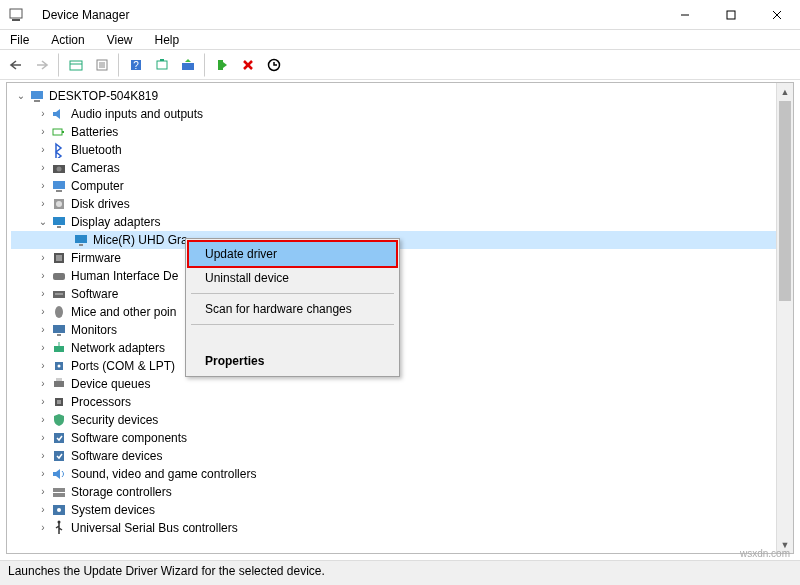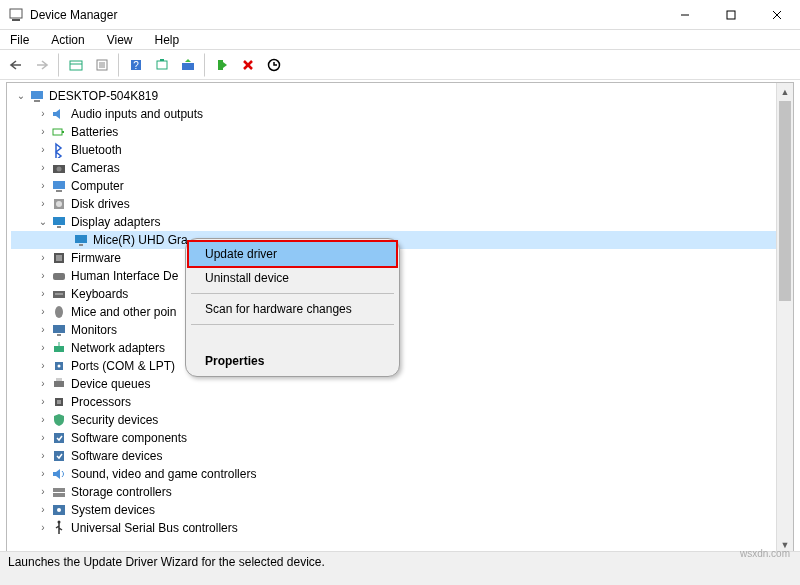--- a/index.html
+++ b/index.html
@@ -13,20 +13,21 @@
     height: 585px;
     overflow: hidden;
     position: relative;
   }
   .titlebar {
     display: flex;
     align-items: center;
     height: 30px;
     border-bottom: 1px solid #ddd;
     padding-left: 8px;
+    gap: 12px;
   }
   .titlebar .icon { width: 16px; height: 16px; margin-right: 6px; display:inline-flex; align-items:center; justify-content:center;}
   .titlebar .title { flex: 1; font-size: 12px; }
   .winbtns { display: flex; }
   .winbtn { width: 46px; height: 30px; display:flex; align-items:center; justify-content:center; }
   .menubar {
     display: flex;
     height: 20px;
     align-items: center;
     padding: 0 4px;
@@ -98,21 +99,21 @@
     margin: -2px;
     padding: 5px 20px 5px 16px;
     position: relative;
     z-index: 2;
   }
   .ctxitem.bold { font-weight: bold; margin-top: 24px; }
   .ctxsep { height:1px; background:#c0c0c0; margin:3px 2px; }
   .statusbar {
     position: absolute;
     left: 0; right: 0; bottom: 0;
-    height: 34px;
+    height: 25px;
     padding: 3px 8px;
     font-size: 12px;
     background: #f0f0f0;
     border-top: 1px solid #ddd;
   }
   .watermark {
     position: absolute;
     right: 10px; bottom: 26px;
     font-size: 10px; color: #aaa;
   }
@@ -338,21 +339,21 @@
         <span>Human Interface De</span>
       </div>
       <div class="node">
         <span class="expander">›</span>
         <span class="nicon">
           <svg width="16" height="16" viewBox="0 0 16 16">
             <rect x="2" y="5" width="12" height="7" fill="#666"></rect>
             <line x1="4" y1="8" x2="12" y2="8" stroke="#ccc"></line>
           </svg>
         </span>
-        <span>Keyboards</span>
+        <span>Software</span>
       </div>
       <div class="node">
         <span class="expander">›</span>
         <span class="nicon">
           <svg width="16" height="16" viewBox="0 0 16 16">
             <ellipse cx="8" cy="8" rx="4" ry="6" fill="#888"></ellipse>
           </svg>
         </span>
         <span>Mice and other poin</span>
       </div>
@@ -470,21 +471,21 @@
         <span class="nicon">
           <svg width="16" height="16" viewBox="0 0 16 16">
             <path d="M8 2v12M8 6l-3 2M8 8l3 2" fill="none" stroke="#333" stroke-width="1.5"></path>
             <circle cx="8" cy="2" r="1.5" fill="#333"></circle>
           </svg>
         </span>
         <span>Universal Serial Bus controllers</span>
       </div>
     </div>
 
-  <div class="ctxmenu" style="left:178px; top:155px; width:215px;border-radius:12px;">
+  <div class="ctxmenu" style="left:178px; top:155px; width:215px;">
     <div class="ctxitem highlight">Update driver</div>
     <div class="ctxitem">Uninstall device</div>
     <div class="ctxsep"></div>
     <div class="ctxitem">Scan for hardware changes</div>
     <div class="ctxsep"></div>
     <div class="ctxitem bold">Properties</div>
   </div>
 
   <div class="scrollbar-v">
     <div class="arrow up">▲</div>

